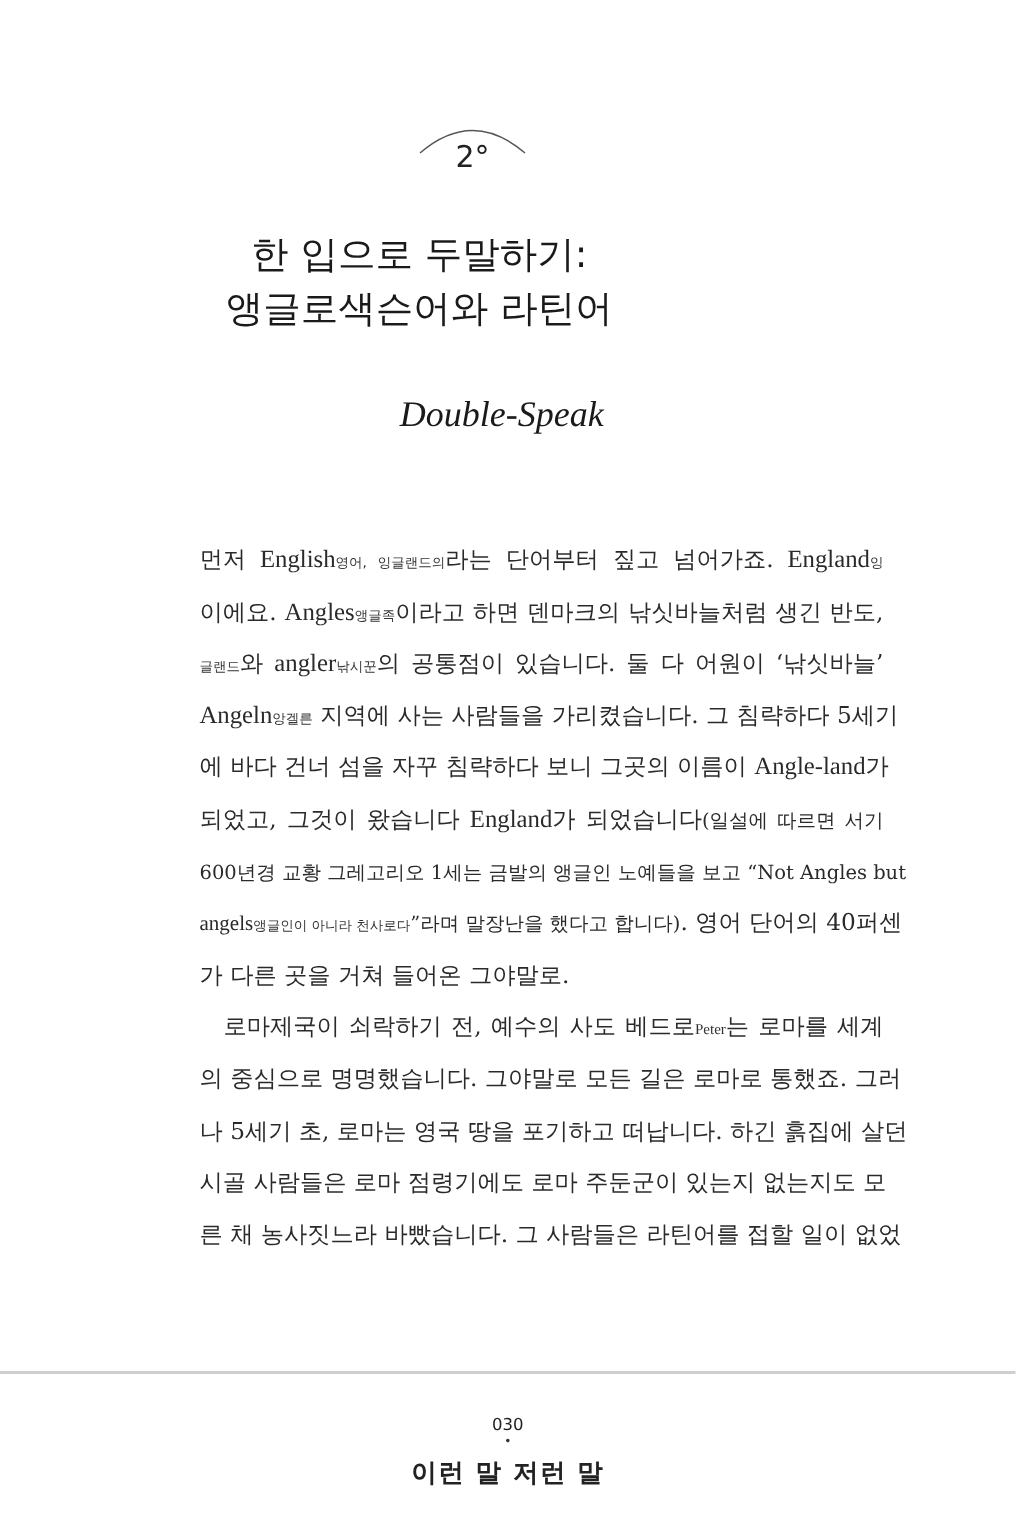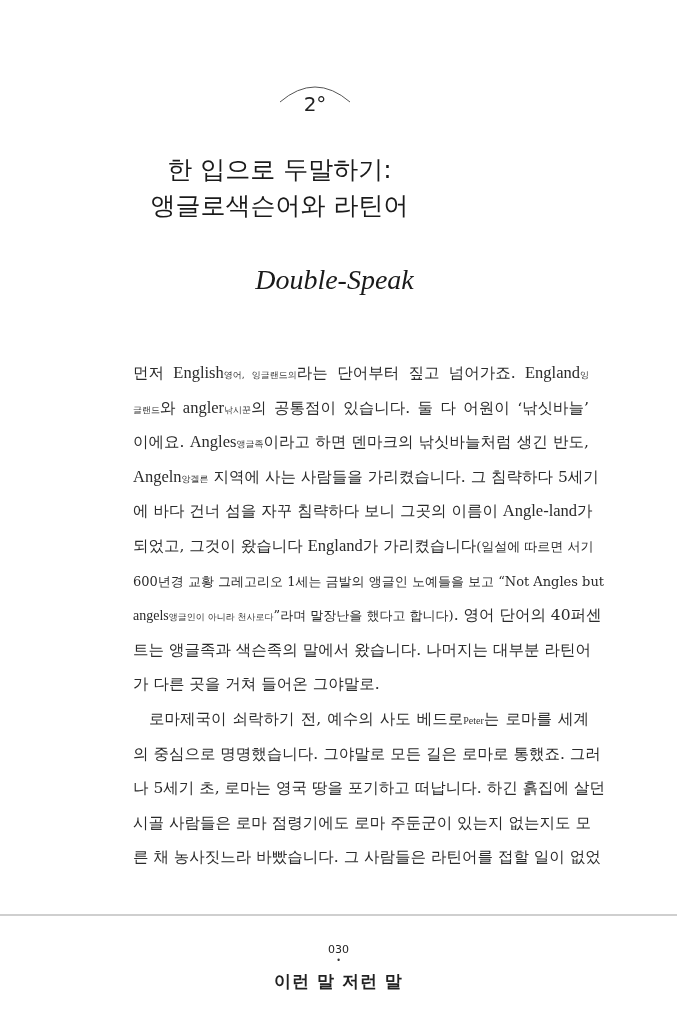--- a/index.html
+++ b/index.html
@@ -61,21 +61,21 @@
       display: block;
     }
     .subtitle {
       position: absolute;
       left: 0;
       width: 669px;
       top: 264px;
       text-align: center;
       font-family: "Liberation Serif", serif;
       font-style: italic;
-      font-size: 28px;
+      font-size: 24px;
       color: #1a1a1a;
     }
     
     .body-text {
       position: absolute;
       left: 89px;
       top: 356px;
       width: 460px;
       font-family: "DejaVu Serif", serif;
       font-size: 15.5px;
@@ -167,28 +167,27 @@
 
   <div class="title-block">
     <span class="title-line">한 입으로 두말하기:</span>
     <span class="title-line">앵글로색슨어와 라틴어</span>
   </div>
 
   <div class="subtitle">Double-Speak</div>
 
   <div class="body-text" id="body-text">
       <span class="line"><span>먼저 </span><span class="latin">English</span><span class="gloss">영어, 잉글랜드의</span><span>라는 단어부터 짚고 넘어가죠. </span><span class="latin">England</span><span class="gloss">잉</span></span>
+      <span class="line"><span>이에요. </span><span class="latin">Angles</span><span class="gloss">앵글족</span><span>이라고 하면 덴마크의 낚싯바늘처럼 생긴 반도,</span></span>
       <span class="line"><span class="gloss">글랜드</span><span>와 </span><span class="latin">angler</span><span class="gloss">낚시꾼</span><span>의 공통점이 있습니다. 둘 다 어원이 ‘낚싯바늘’</span></span>
-      <span class="line"><span>이에요. </span><span class="latin">Angles</span><span class="gloss">앵글족</span><span>이라고 하면 덴마크의 낚싯바늘처럼 생긴 반도,</span></span>
       <span class="line"><span class="latin">Angeln</span><span class="gloss">앙겔른</span><span> 지역에 사는 사람들을 가리켰습니다. 그 침략하다 5세기</span></span>
       <span class="line"><span>에 바다 건너 섬을 자꾸 침략하다 보니 그곳의 이름이 </span><span class="latin">Angle-land</span><span>가</span></span>
-      <span class="line"><span>되었고, 그것이 왔습니다 </span><span class="latin">England</span><span>가 가리켰습니다</span><span class="small">(일설에 따르면 서기</span></span>
+      <span class="line"><span>되었고, 그것이 왔습니다 </span><span class="latin">England</span><span>가 되었습니다</span><span class="small">(일설에 따르면 서기</span></span>
       <span class="line"><span class="small">600년경 교황 그레고리오 1세는 금발의 앵글인 노예들을 보고 “Not Angles but</span></span>
       <span class="line"><span class="small latin" style="font-family: &quot;Liberation Serif&quot;, serif; font-size: 14px;">angels</span><span class="gloss">앵글인이 아니라 천사로다</span><span class="small">”라며 말장난을 했다고 합니다)</span><span>. 영어 단어의 40퍼센</span></span>
-      <span class="line"><span>트는 앵글족과 색슨족의 말에서 왔습니다. 나머지는 대부분 라틴어</span></span>
       <span class="line last"><span>가 다른 곳을 거쳐 들어온 그야말로.</span></span>
       <span class="line indent"><span>로마제국이 쇠락하기 전, 예수의 사도 베드로</span><span class="gloss latin-gloss" style="font-family: &quot;Liberation Serif&quot;, serif; font-size: 10px;">Peter</span><span>는 로마를 세계</span></span>
       <span class="line"><span>의 중심으로 명명했습니다. 그야말로 모든 길은 로마로 통했죠. 그러</span></span>
       <span class="line"><span>나 5세기 초, 로마는 영국 땅을 포기하고 떠납니다. 하긴 흙집에 살던</span></span>
       <span class="line"><span>시골 사람들은 로마 점령기에도 로마 주둔군이 있는지 없는지도 모</span></span>
       <span class="line last"><span>른 채 농사짓느라 바빴습니다. 그 사람들은 라틴어를 접할 일이 없었</span></span>
     </div>
 
   <div class="footer-rule"></div>
   <div class="folio">030</div>

